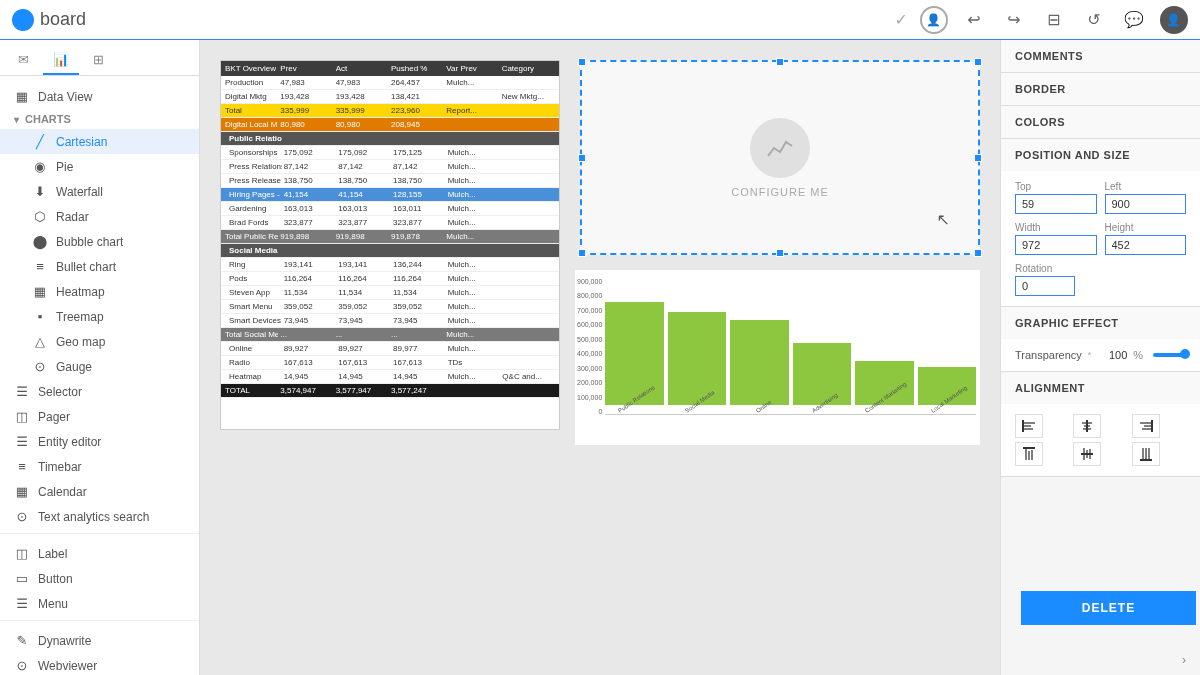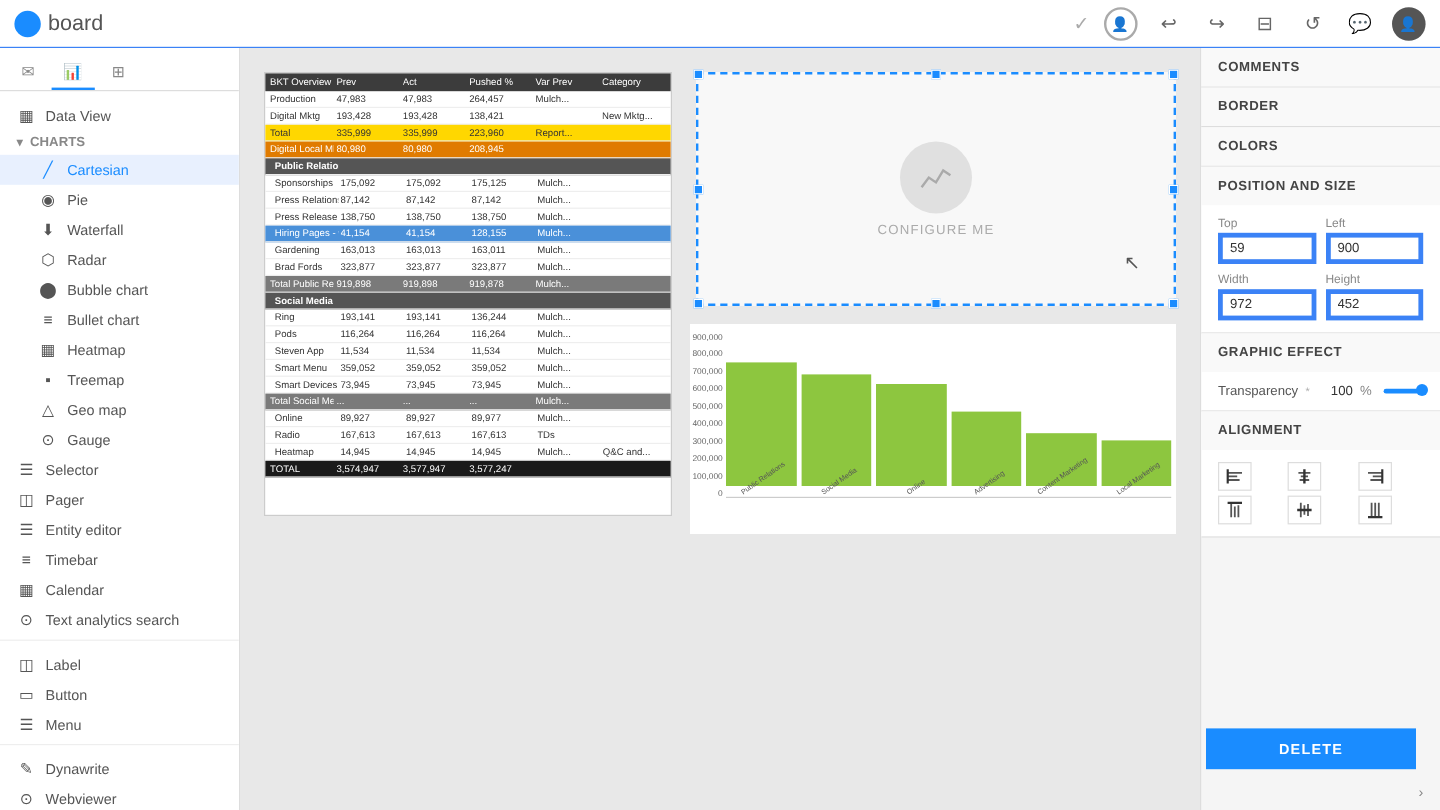--- a/index.html
+++ b/index.html
@@ -252,21 +252,21 @@
 
     .position-grid {
       display: grid;
       grid-template-columns: 1fr 1fr;
       gap: 8px;
       font-size: 11px;
     }
     .pos-field label { color: #888; font-size: 10px; display: block; margin-bottom: 2px; }
     .pos-field input {
       width: 100%;
-      border: 4px solid #3b82f6;
+      border: 1px solid #3b82f6;
       padding: 3px 6px;
       font-size: 11px;
       color: #333;
       background: #fff;
     }
 
     .graphic-effect-row {
       display: flex;
       align-items: center;
       gap: 6px;
@@ -306,21 +306,21 @@
       align-items: center;
       justify-content: center;
       cursor: pointer;
       color: #555;
       font-size: 12px;
     }
 
     .panel-spacer { flex: 1; }
 
     .delete-btn {
-      margin: 4px;
+      margin: 20px;
       background: #1a8cff;
       color: #fff;
       border: none;
       padding: 10px;
       font-size: 12px;
       font-weight: 600;
       letter-spacing: 1px;
       cursor: pointer;
       text-align: center;
       width: calc(100% - 24px);
@@ -765,20 +765,24 @@
           </div>
           <div class="pos-field">
             <label>Width</label>
             <input type="text" value="972" style="">
           </div>
           <div class="pos-field">
             <label>Height</label>
             <input type="text" value="452" style="">
           </div>
         </div>
+        <div class="pos-field" style="margin-top:8px;">
+          <label>Rotation</label>
+          <input type="text" style="width: 60px;" value="0">
+        </div>
       </div>
     </div>
 
     <div class="panel-section">
       <div class="panel-section-header">
         <span>GRAPHIC EFFECT</span>
       </div>
       <div class="panel-section-content">
         <div class="graphic-effect-row">
           <span class="transparency-label">Transparency</span>

